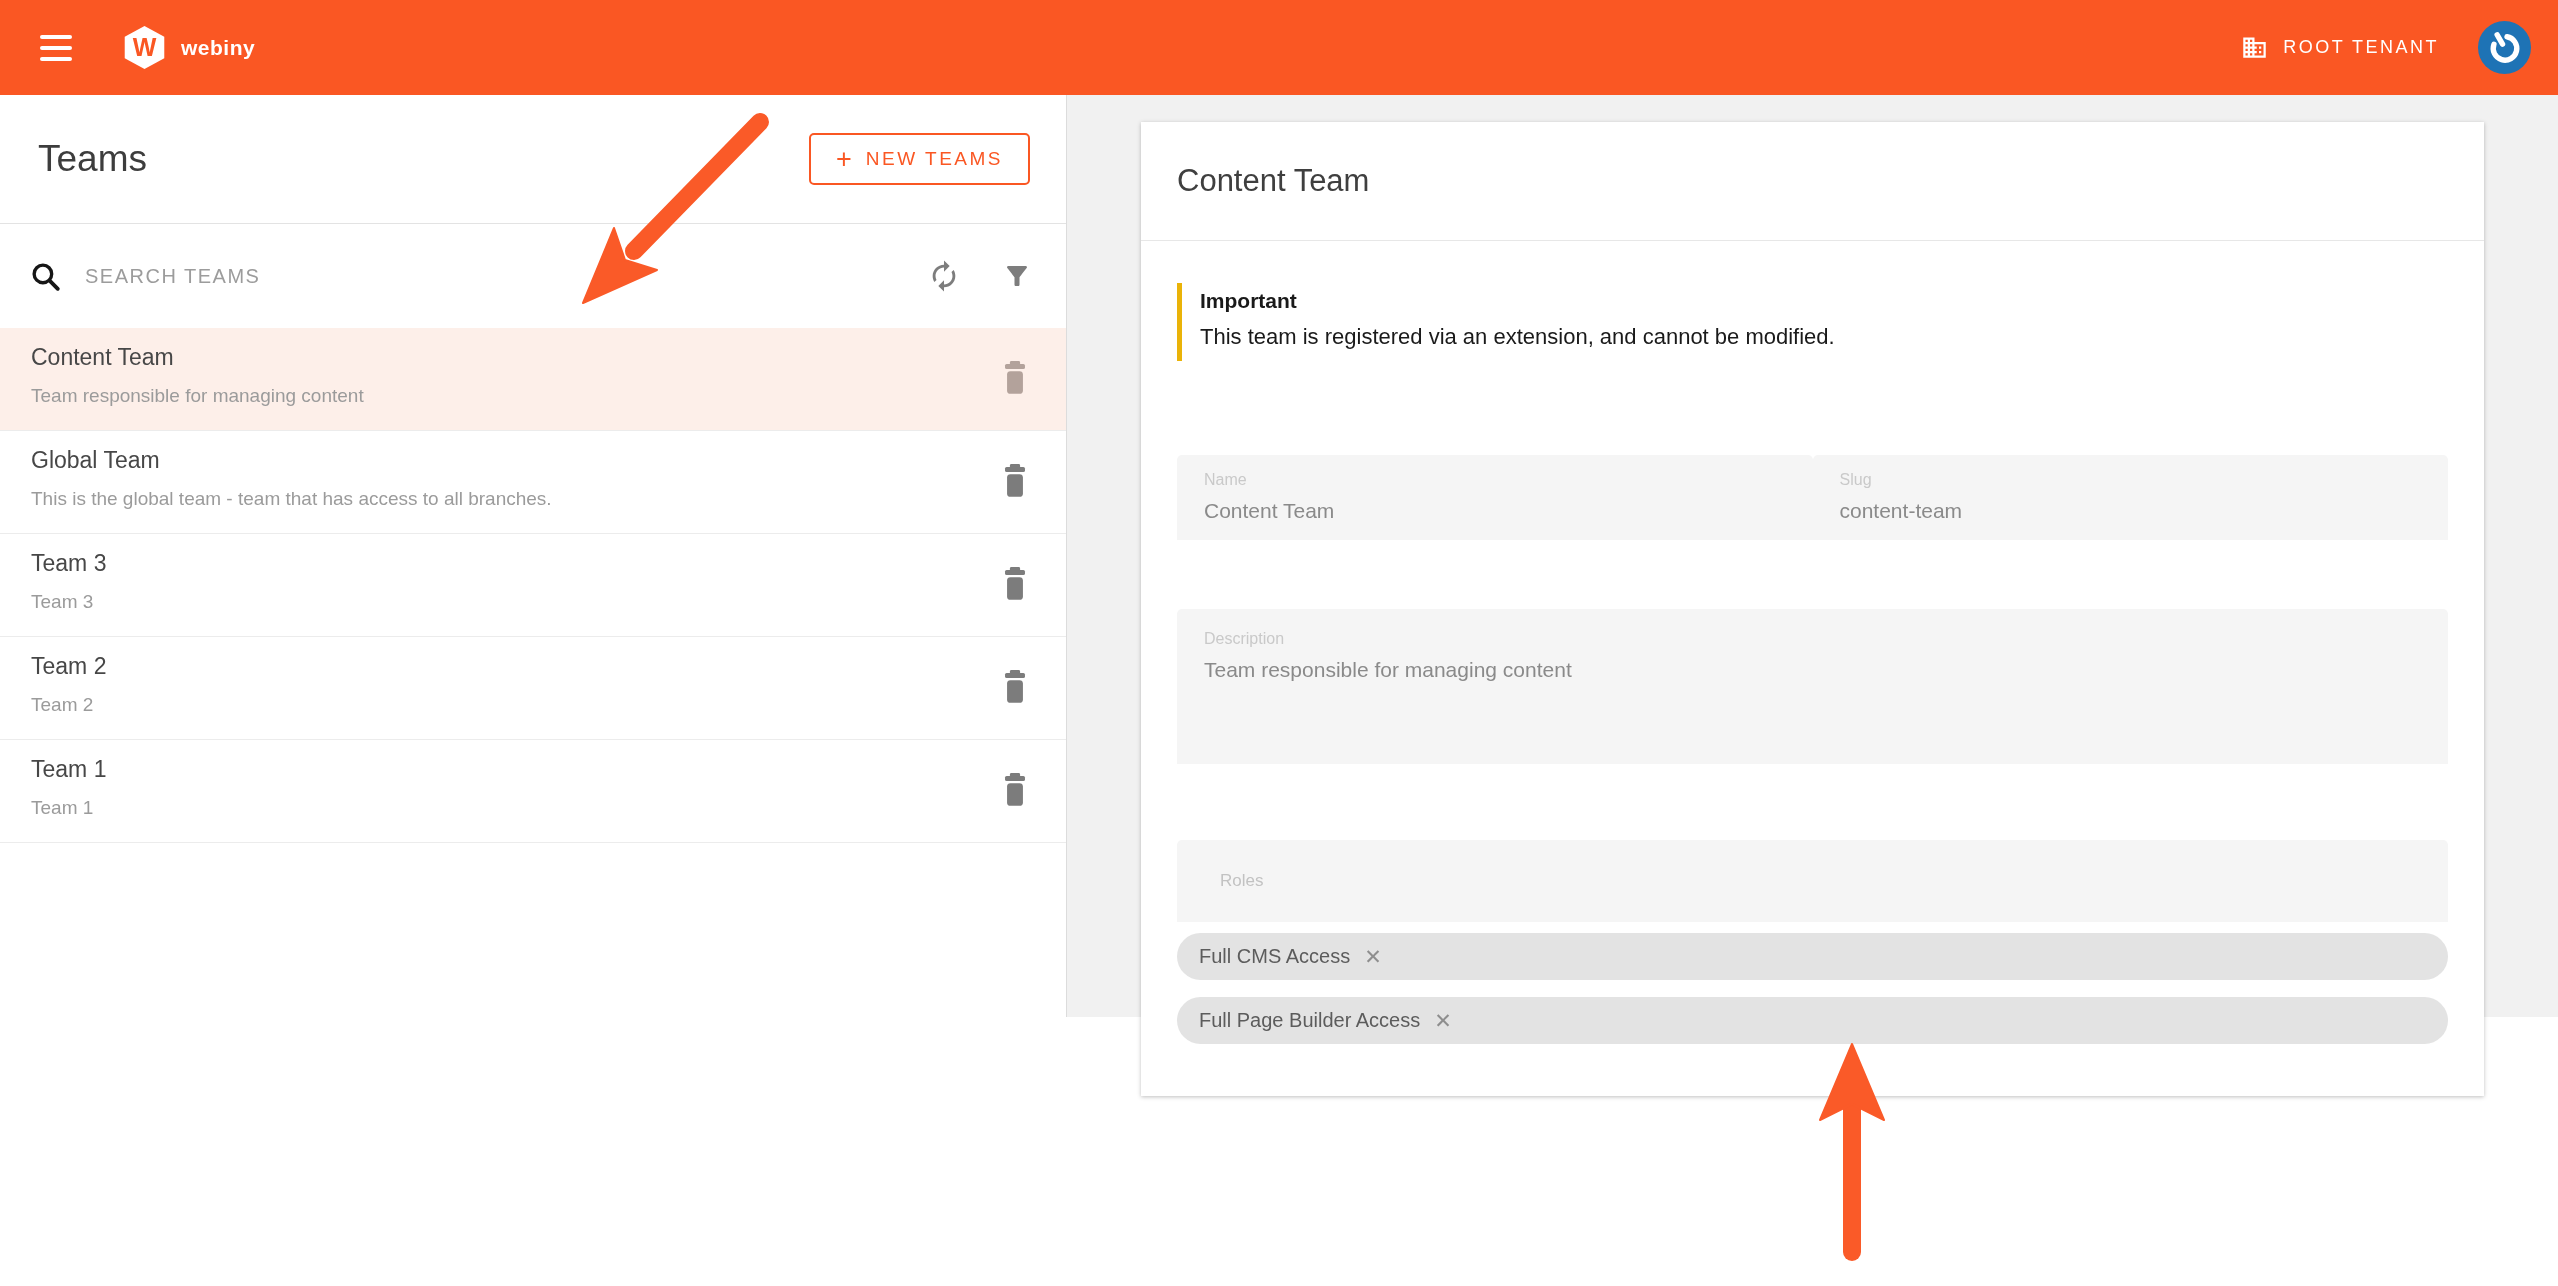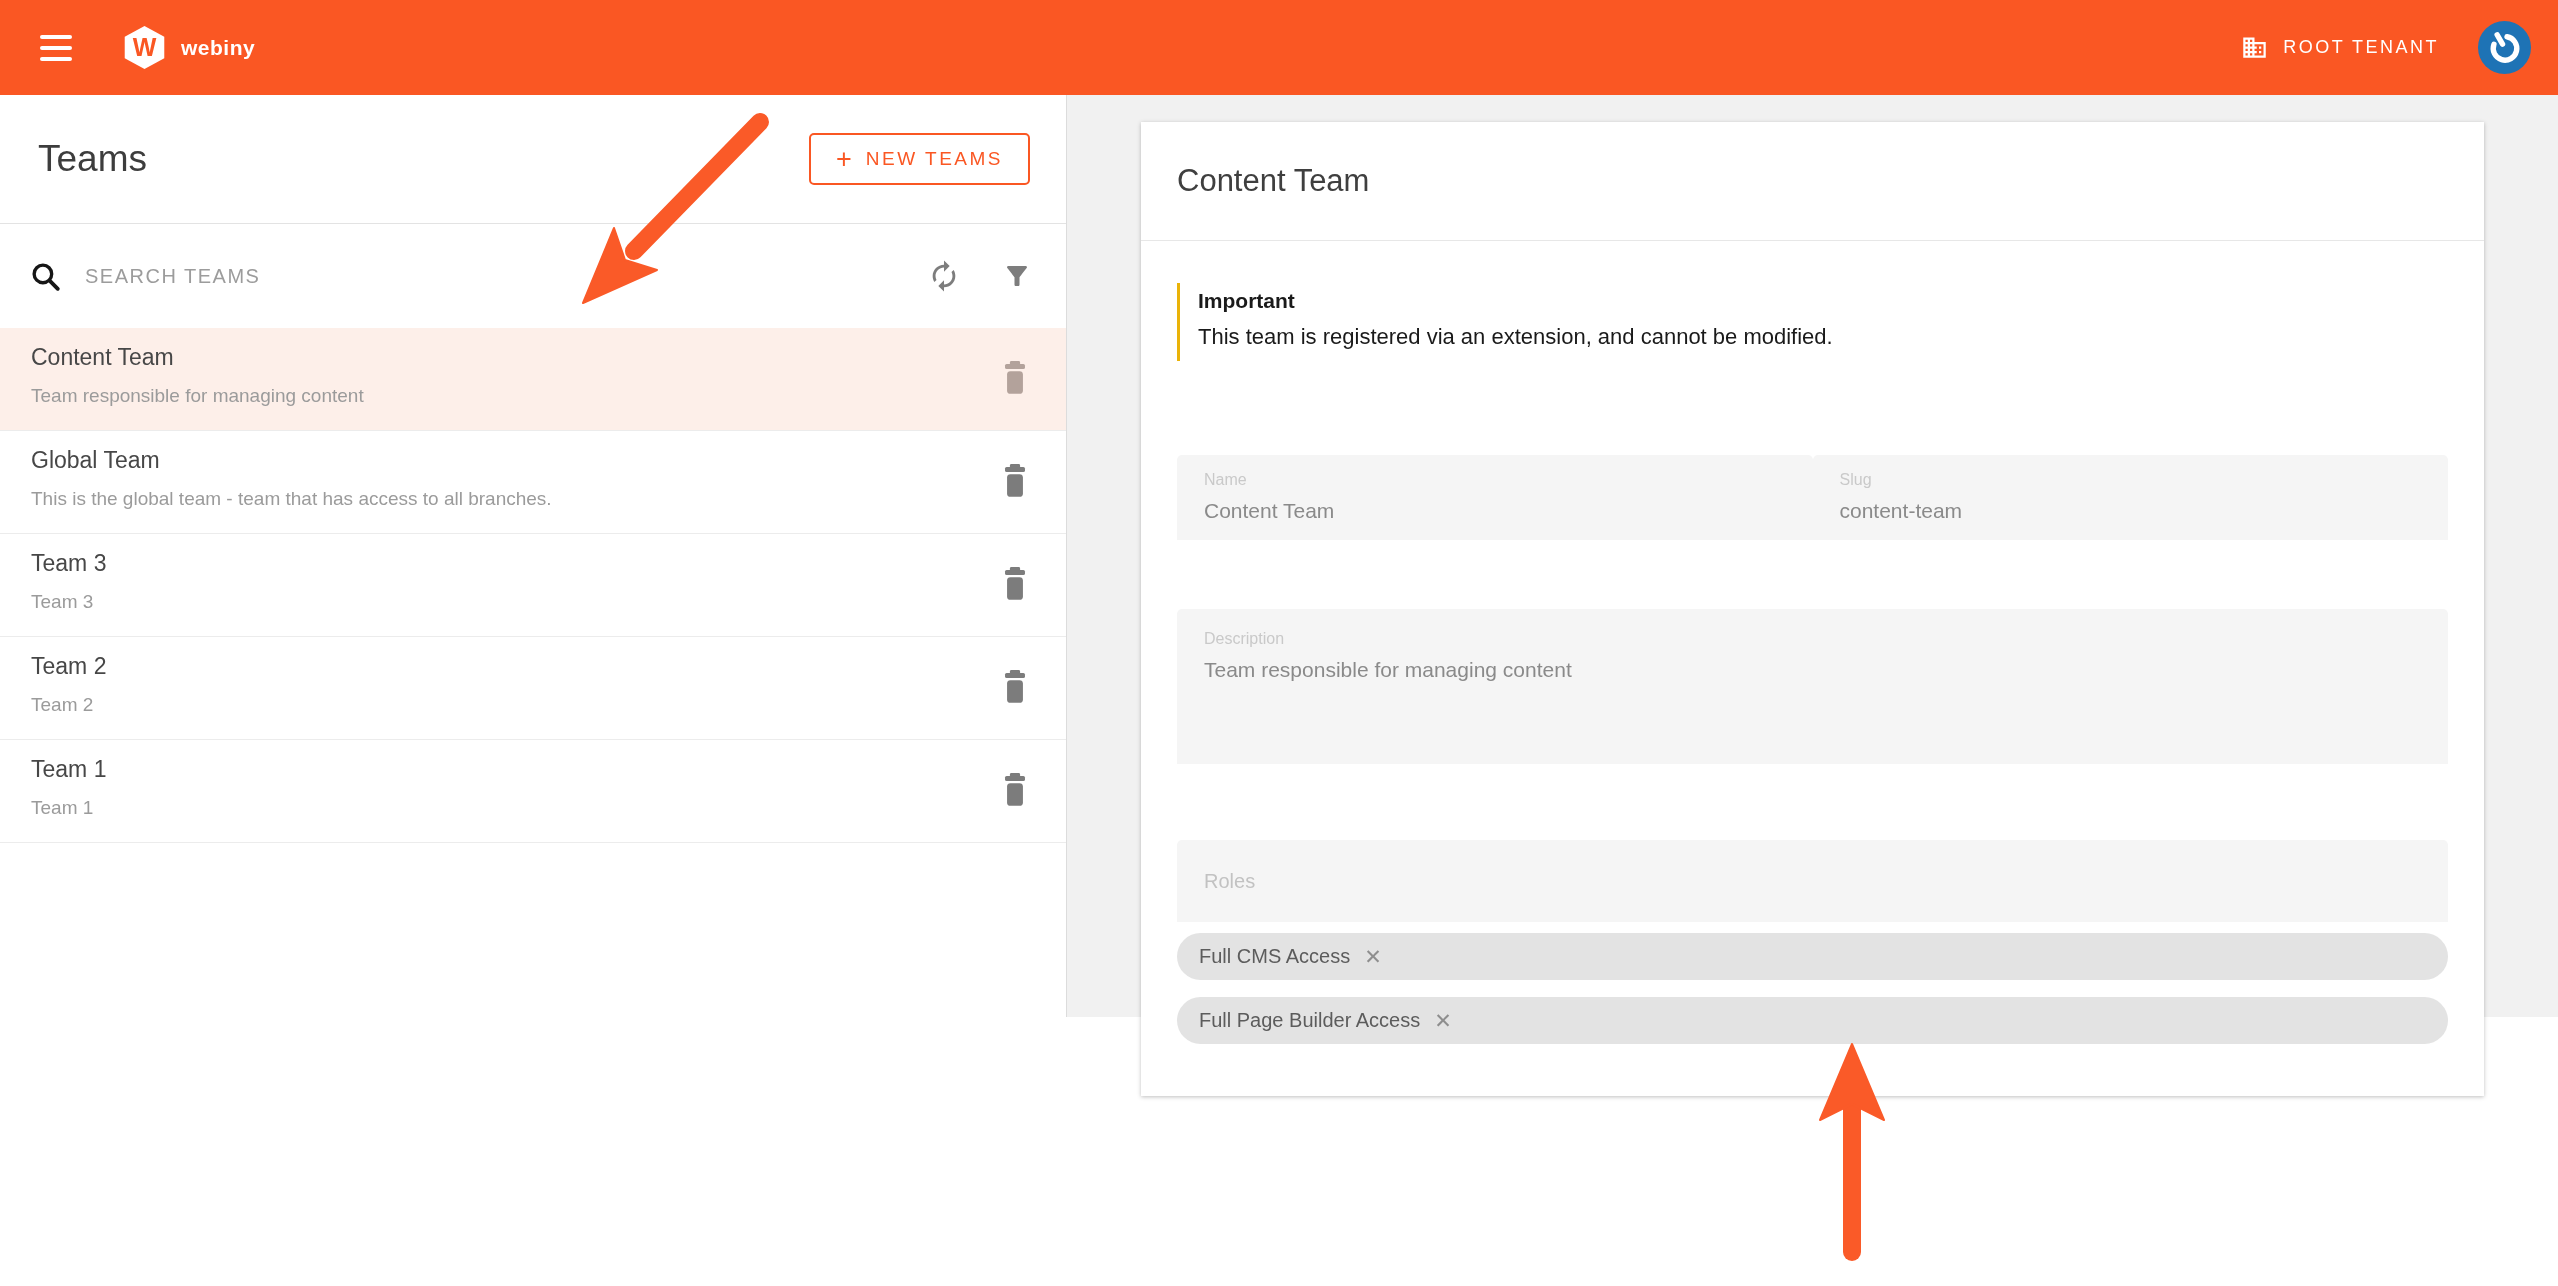--- a/index.html
+++ b/index.html
@@ -70,33 +70,33 @@
 
   
   .card {
     width:1343px; margin:27px auto 0; background:#fff;
     box-shadow:0 1px 4px rgba(0,0,0,0.25);
   }
   .card-header { height:119px; display:flex; align-items:center; padding:0 36px; border-bottom:1px solid #e7e7e7; }
   .card-title { font-size:31px; font-weight:400; color:#3f3f3f; }
   .card-body { padding:0 36px 52px; }
 
-  .notice { margin-top:42px; border-left:3px solid #eab308; padding:5px 0 5px 18px; min-height:78px; }
+  .notice { margin-top:42px; border-left:5px solid #eab308; padding:5px 0 5px 18px; min-height:78px; }
   .notice-title { font-size:21px; font-weight:700; color:#1a1a1a; line-height:26px; }
   .notice-msg { font-size:22px; color:#1a1a1a; line-height:26px; margin-top:10px; }
 
   .fields-row { margin-top:94px; display:grid; grid-template-columns:1fr 1fr; }
   .field { background:#f5f5f5; border-radius:5px 5px 0 0; padding:15px 27px 0; }
   .field-sm { height:85px; }
   .field-lg { margin-top:69px; height:155px; padding-top:20px; }
   .field-label { font-size:16px; color:#c9c9c9; line-height:19px; }
   .field-value { font-size:21px; color:#8a8a8a; line-height:27px; margin-top:8px; }
 
   .roles-field { margin-top:76px; height:82px; background:#f5f5f5; border-radius:5px 5px 0 0; display:flex; align-items:center; padding:0 27px; }
-  .roles-placeholder { font-size:20px; color:#c2c2c2; }
+  .roles-placeholder { font-size:17px; color:#c2c2c2;margin-left:16px; }
 
   .chips { margin-top:11px; display:flex; gap:17px;flex-direction:column; }
   .chip {
     height:47px; background:#e3e3e3; border-radius:24px;
     display:flex; align-items:center; gap:14px; padding:0 22px;
   }
   .chip-label { font-size:20px; color:#5c5c5c; }
   .chip-x { font-size:21px; color:#8e8e8e; cursor:pointer; line-height:1; }
 
   

